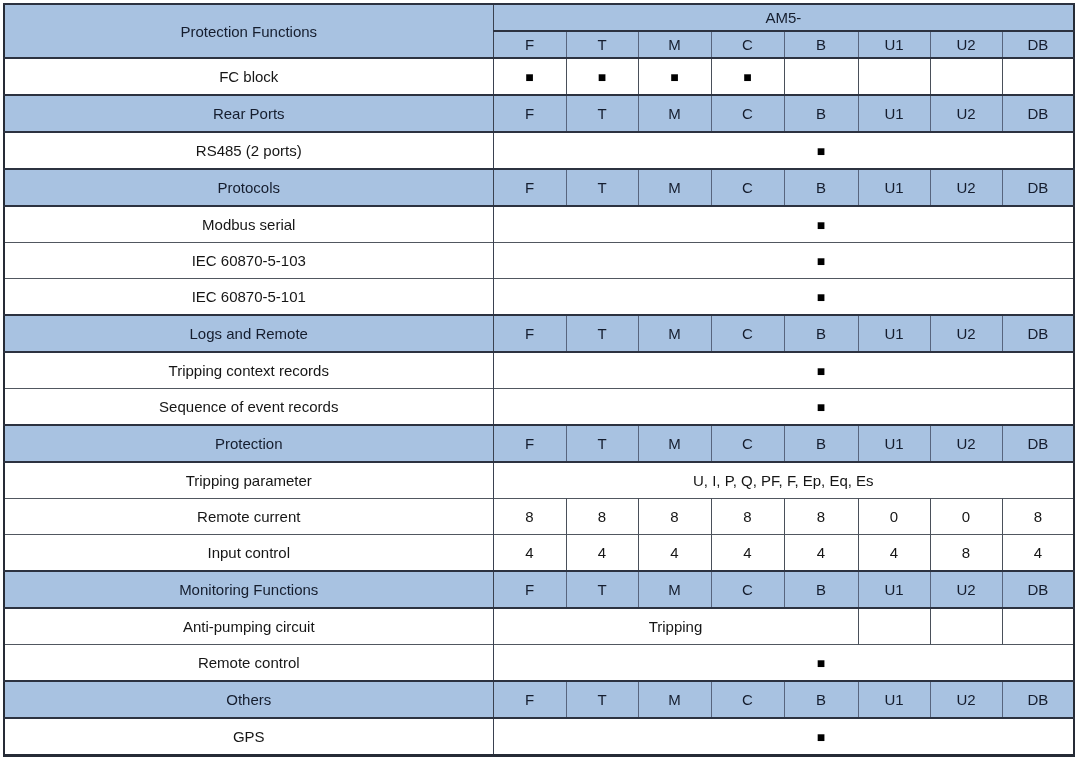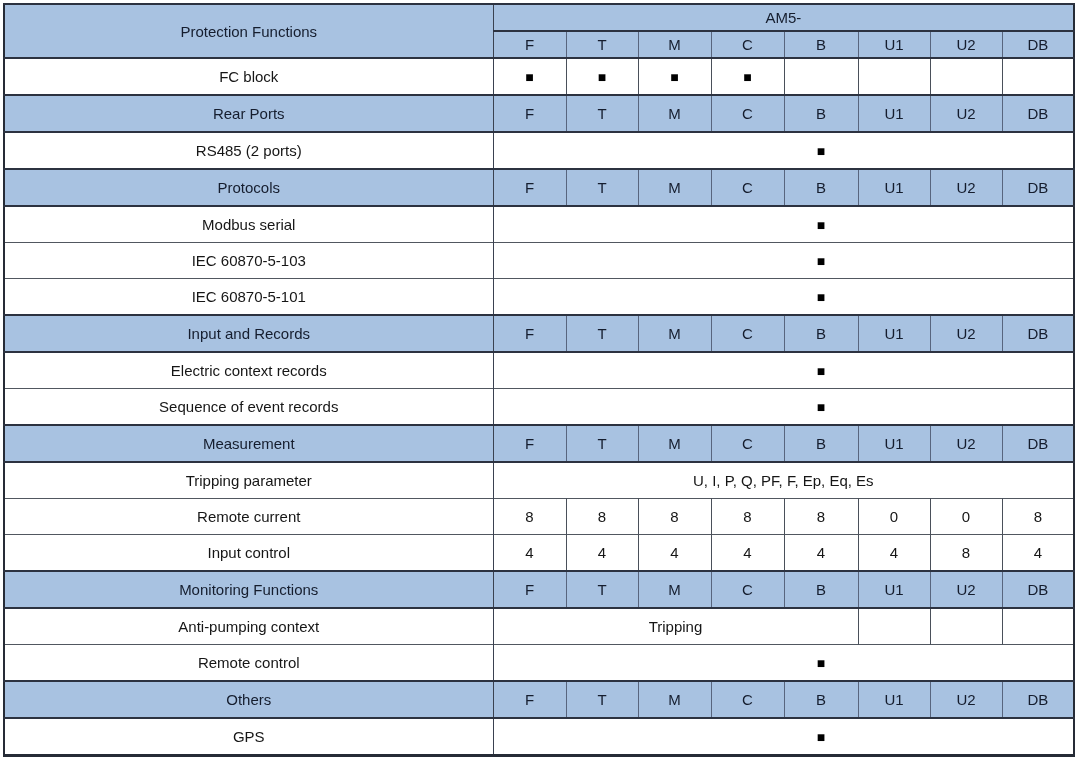--- a/index.html
+++ b/index.html
@@ -165,33 +165,33 @@
           <td></td>
           <td></td>
           <td></td>
     <td class="mk">■</td>
     <td></td>
           <td></td>
           <td></td>
   </tr>
 
   <tr class="sec">
-    <td class="blue lcol">Input and Records</td>
-    <td class="blue vbl">F</td>
-    <td class="blue vbl">T</td>
-    <td class="blue vbl">M</td>
-    <td class="blue vbl">C</td>
-    <td class="blue vbl">B</td>
-    <td class="blue vbl">U1</td>
-    <td class="blue vbl">U2</td>
-    <td class="blue vbl">DB</td>
-  </tr>
-
-  <tr class="thin">
-    <td class="lcol">Electric context records</td>
+    <td class="blue lcol">Logs and Remote</td>
+    <td class="blue vbl">F</td>
+    <td class="blue vbl">T</td>
+    <td class="blue vbl">M</td>
+    <td class="blue vbl">C</td>
+    <td class="blue vbl">B</td>
+    <td class="blue vbl">U1</td>
+    <td class="blue vbl">U2</td>
+    <td class="blue vbl">DB</td>
+  </tr>
+
+  <tr class="thin">
+    <td class="lcol">Tripping context records</td>
     <td></td>
           <td></td>
           <td></td>
           <td></td>
     <td class="mk">■</td>
     <td></td>
           <td></td>
           <td></td>
   </tr>
 
@@ -201,21 +201,21 @@
           <td></td>
           <td></td>
           <td></td>
     <td class="mk">■</td>
     <td></td>
           <td></td>
           <td></td>
   </tr>
 
   <tr class="sec">
-    <td class="blue lcol">Measurement</td>
+    <td class="blue lcol">Protection</td>
     <td class="blue vbl">F</td>
     <td class="blue vbl">T</td>
     <td class="blue vbl">M</td>
     <td class="blue vbl">C</td>
     <td class="blue vbl">B</td>
     <td class="blue vbl">U1</td>
     <td class="blue vbl">U2</td>
     <td class="blue vbl">DB</td>
   </tr>
 
@@ -254,21 +254,21 @@
     <td class="blue vbl">T</td>
     <td class="blue vbl">M</td>
     <td class="blue vbl">C</td>
     <td class="blue vbl">B</td>
     <td class="blue vbl">U1</td>
     <td class="blue vbl">U2</td>
     <td class="blue vbl">DB</td>
   </tr>
 
   <tr class="thin">
-    <td class="lcol">Anti-pumping context</td>
+    <td class="lcol">Anti-pumping circuit</td>
     <td colspan="5" class="vb">Tripping</td>
     <td class="vb"></td>
     <td class="vb"></td>
     <td class="vb"></td>
   </tr>
 
   <tr class="thin">
     <td class="lcol">Remote control</td>
     <td></td>
           <td></td>

